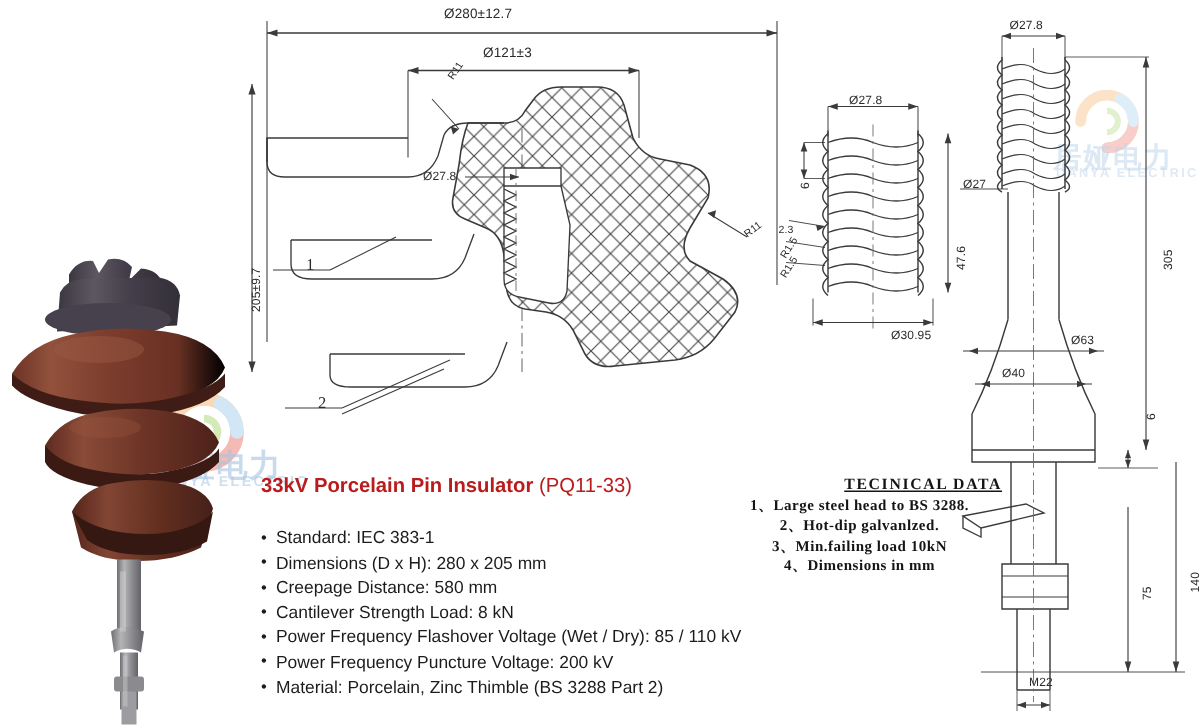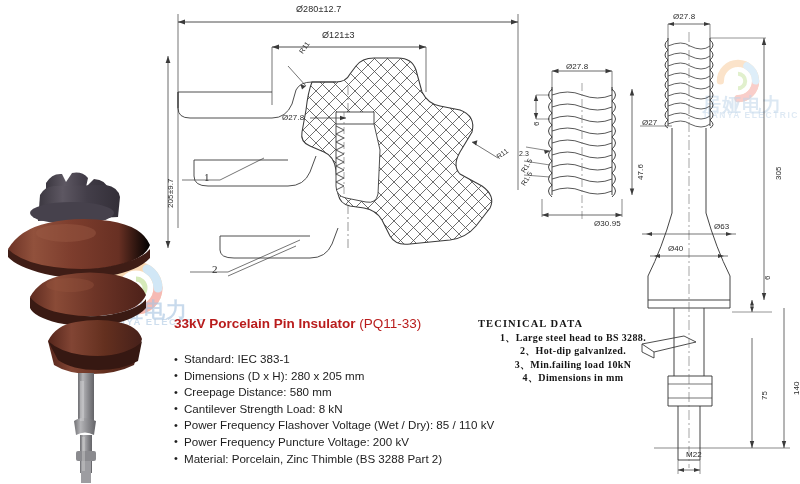--- a/index.html
+++ b/index.html
@@ -37,21 +37,21 @@
     font-size:11.6px;color:#1c1c1c;
     line-height:16.6px;white-space:nowrap;
     position:relative;padding-left:10px;
   }
   .spec-list li:before{
     content:"\2022";position:absolute;left:0;top:-0.5px;font-size:11px;color:#1c1c1c;
   }
 
   
   .td-wrap{font-family:"Liberation Serif", serif;color:#151515;}
-  .td-head{font-size:10.5px;letter-spacing:1.1px;text-align:left;font-weight:bold;}
+  .td-head{font-size:10.5px;letter-spacing:1.1px;text-align:right;font-weight:bold;text-decoration:underline;}
   .td-line{font-size:10px;letter-spacing:.35px;white-space:nowrap;line-height:13.4px;font-weight:bold;}
 
   
   .wm{pointer-events:none;}
   .wm-txt{
     position:absolute;font-family:"Liberation Sans",sans-serif;
     font-weight:bold;white-space:nowrap;
   }
 </style>
 </head>

